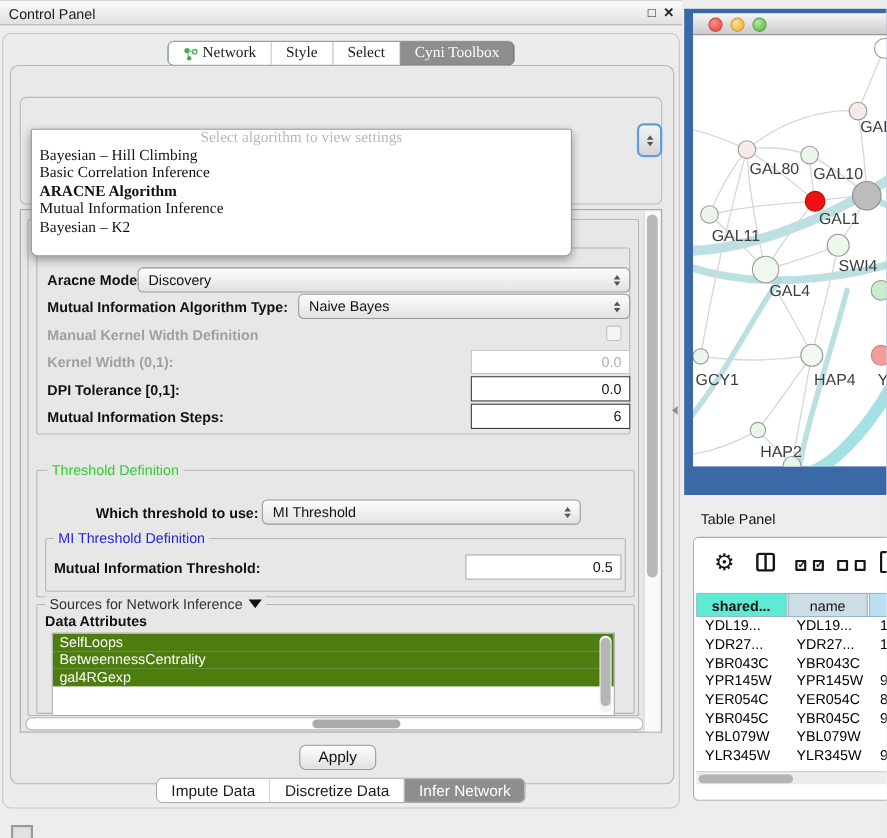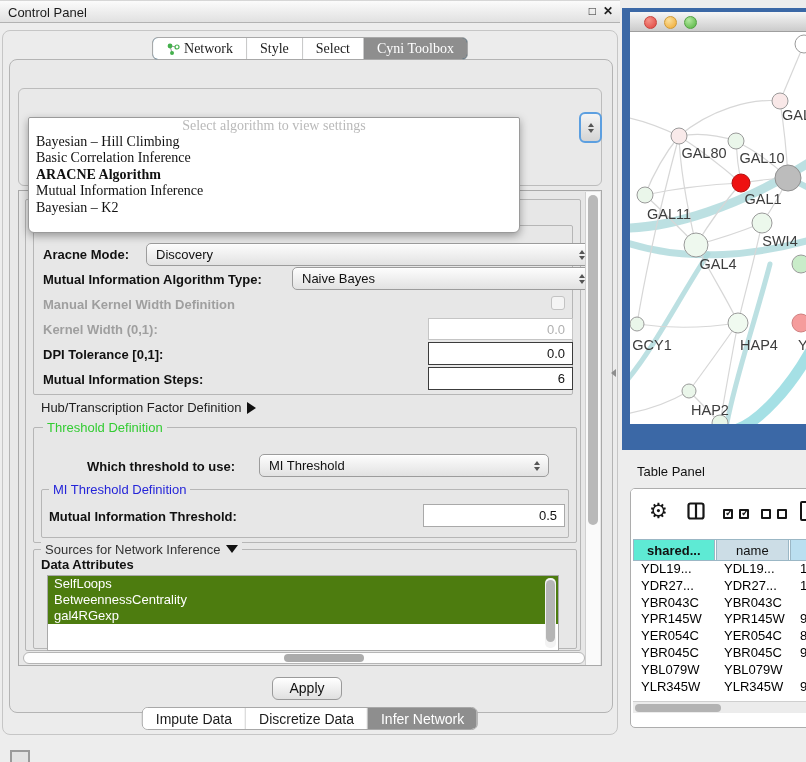--- a/index.html
+++ b/index.html
@@ -62,21 +62,21 @@
   .t-gray  { color:#333; }
   .t-blue  { color:#2525d8; }
   .t-green { color:#33cc33; }
 
   .lbl   { position:absolute; font-size:13px; font-weight:bold; color:#111; white-space:nowrap; }
   .lbl-n { position:absolute; font-size:13px; color:#222; white-space:nowrap; }
   .lbl-d { position:absolute; font-size:13px; font-weight:bold; color:#9f9f9f; white-space:nowrap; }
 
   .combo { position:absolute; height:23px; background:linear-gradient(#fdfdfd,#e2e2e2);
     border:1px solid #9c9c9c; border-radius:5px; font-size:13px; line-height:21px;
-    padding-left:9px; color:#111; box-shadow:inset 0 1px 0 #fff;margin-left:21px; }
+    padding-left:9px; color:#111; box-shadow:inset 0 1px 0 #fff; }
   .spin { position:absolute; right:8px; top:50%; transform:translateY(-50%); display:flex; flex-direction:column; gap:2px; }
   .spin i { width:0; height:0; border-left:3.5px solid transparent; border-right:3.5px solid transparent; }
   .spin .up { border-bottom:4.5px solid #555; }
   .spin .dn { border-top:4.5px solid #555; }
 
   .field { position:absolute; height:23px; background:#fff; font-size:13px; line-height:21px;
     text-align:right; padding-right:7px; color:#111; }
   .f-strong { border:1.5px solid #3c3c3c; }
   .f-soft   { border:1px solid #a9a9a9; }
   .f-dis    { border:1px solid #c5c5c5; color:#b0b0b0; height:22px; }
@@ -232,23 +232,20 @@
 
         <span class="lbl-d" style="left:24px; top:131px;">Kernel Width (0,1):</span>
         <div class="field f-dis" style="left:409px; top:127px; width:145px;">0.0</div>
 
         <span class="lbl" style="left:24px; top:156px;">DPI Tolerance [0,1]:</span>
         <div class="field f-strong" style="left:409px; top:151px; width:145px;">0.0</div>
 
         <span class="lbl" style="left:24px; top:181px;">Mutual Information Steps:</span>
         <div class="field f-strong" style="left:409px; top:176px; width:145px;">6</div>
 
-        <span class="lbl-n" style="left:22px; top:209px;">
-          <span>Hub/Transcription Factor Definition</span><span class="arrow-r"></span>
-        </span>
 
         <div class="group" style="left:14px; top:236px; width:544px; height:116px;"></div>
         <span class="group-title t-green" style="left:24px; top:229px;">Threshold Definition</span>
 
         <span class="lbl" style="left:68px; top:268px;">Which threshold to use:</span>
         <div class="combo" style="left:219px; top:263px; width:290px;">
           <span>MI Threshold</span>
           <span class="spin">
               <i class="up"></i>
               <i class="dn"></i>

